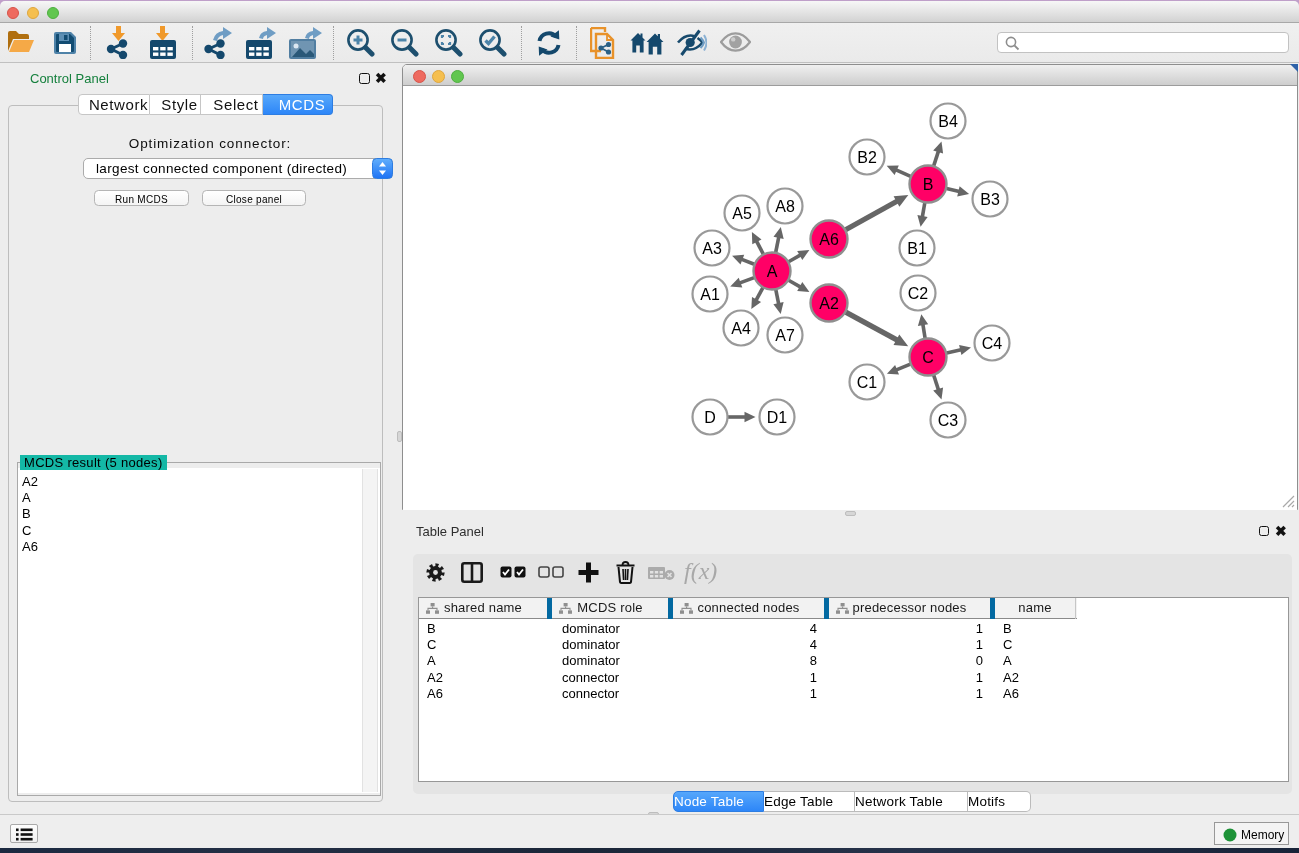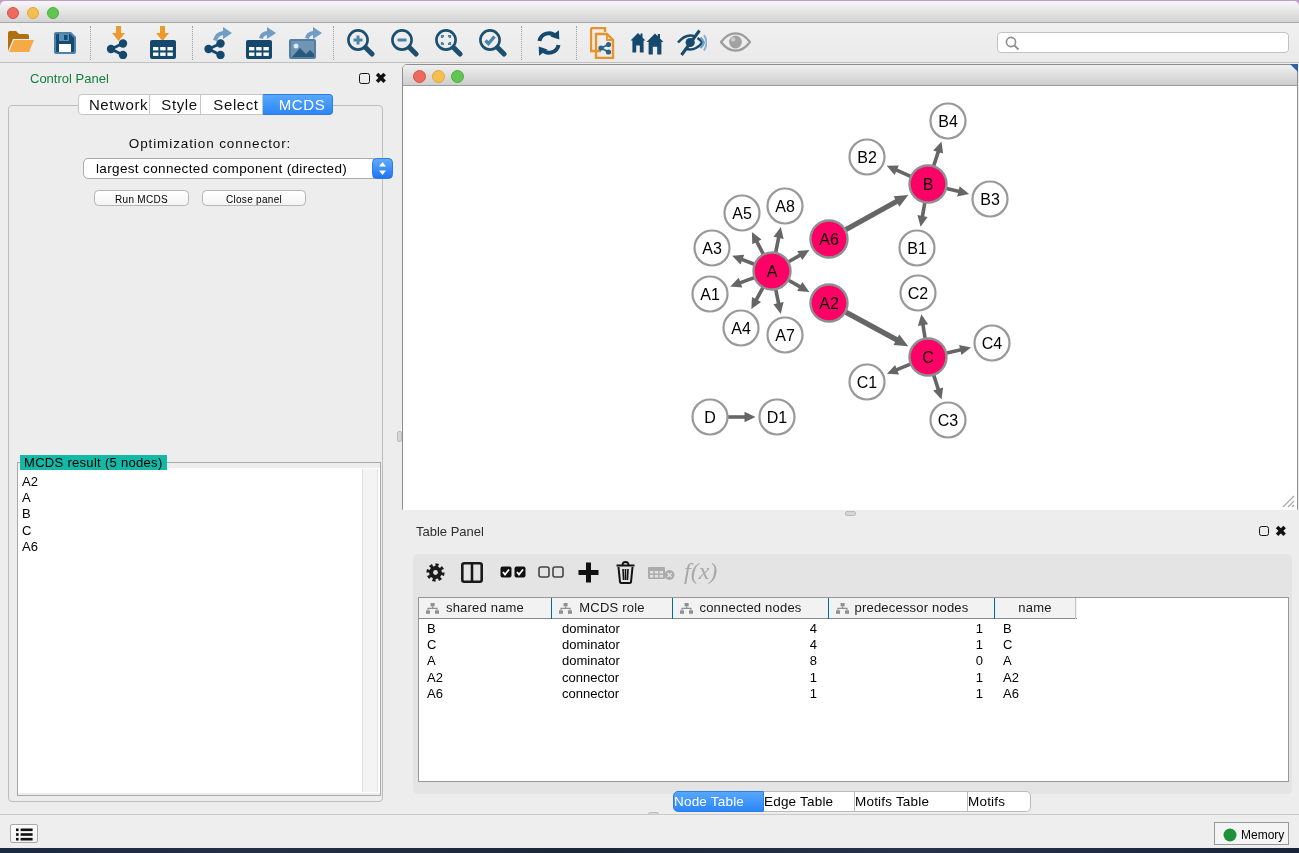--- a/index.html
+++ b/index.html
@@ -62,21 +62,21 @@
 #net-title { left:0; top:2.5px; width:894px; text-align:center; font-size:14px; color:#1c1c1c; }
 #net-canvas { left:0; top:22px; width:894px; height:423px; background:#fff; }
 #bluecorner { right:-1px; top:-1px; width:0; height:0;
   border-top:8px solid #2e61a8; border-left:8px solid transparent; }
 
 #tp-title { left:416px; top:524px; font-size:13px; color:#2e2e2e; }
 #tp-box { left:413px; top:554px; width:879px; height:240px; background:#e4e4e4; border-radius:5px; }
 #tp-table { left:418px; top:597px; width:871px; height:185px; background:#fff; border:1px solid #979797; }
 #tp-header { position:absolute; left:0; top:0; width:658px; height:21px; background:#f2f2f2;
   border-bottom:1px solid #8a8a8a; }
-.hcol { position:absolute; top:0; height:21px; border-right:1px solid #0369a1;
+.hcol { position:absolute; top:0; height:21px; border-right:5px solid #0369a1;
   font-size:13px; color:#1a1a1a; text-align:center; line-height:20px; letter-spacing:0.2px; }
 .row { position:absolute; font-size:13px; color:#000; }
 
 .btab { height:21px; line-height:20px; font-size:13.5px; text-align:left; background:#fff; letter-spacing:0.2px;
   border:1px solid #bbb; border-left:none; color:#000; letter-spacing:0.2px;}
 
 #statusbar { left:0; top:814px; width:1299px; height:32px; background:#eeeeee; border-top:1px solid #c9c9c9; }
 #listbtn { left:10px; top:824px; width:28px; height:19px; background:linear-gradient(#fdfdfd,#f0f0f0);
   border:1px solid #a9a9a9; border-radius:2px; }
 #membtn { left:1214px; top:822px; width:75px; height:23px; background:#f4f4f4;
@@ -472,21 +472,21 @@
   <div class="row" style="left:8px;top:87.80000000000001px">A6</div>
   <div class="row" style="left:143px;top:87.80000000000001px">connector</div>
   <div class="row" style="left:330px;top:87.80000000000001px;width:68px;text-align:right">1</div>
   <div class="row" style="left:500px;top:87.80000000000001px;width:64px;text-align:right">1</div>
   <div class="row" style="left:584px;top:87.80000000000001px">A6</div>
 </div>
 
 <div class="abs tabrow" style="left:673px;top:791px">
   <div class="btab sel" style="width:91px;border-left:1px solid #bbb;border-radius:5px 0 0 5px;background:linear-gradient(#56a7fb,#2d86f8);color:#fff;border-color:#2d7de2">Node Table</div>
   <div class="btab" style="width:91px">Edge Table</div>
-  <div class="btab" style="width:113px">Motifs Table</div>
+  <div class="btab" style="width:113px">Network Table</div>
   <div class="btab" style="width:63px;border-radius:0 5px 5px 0">Motifs</div>
 </div>
 
 <div class="abs" id="statusbar"></div>
 <div class="abs" id="listbtn">
   <svg style="position:absolute;left:5px;top:3px" width="17" height="13" viewBox="0 0 17 13">
     <g fill="#111">
         <rect x="0" y="0.5" width="2.6" height="2.6"></rect>
         <rect x="0" y="5.2" width="2.6" height="2.6"></rect>
         <rect x="0" y="9.9" width="2.6" height="2.6"></rect>

